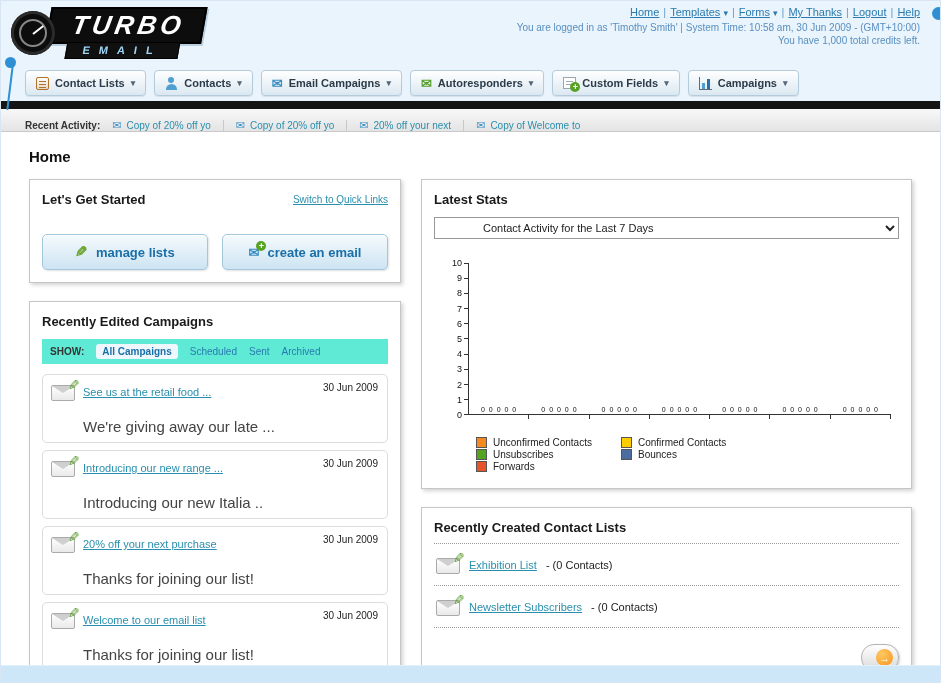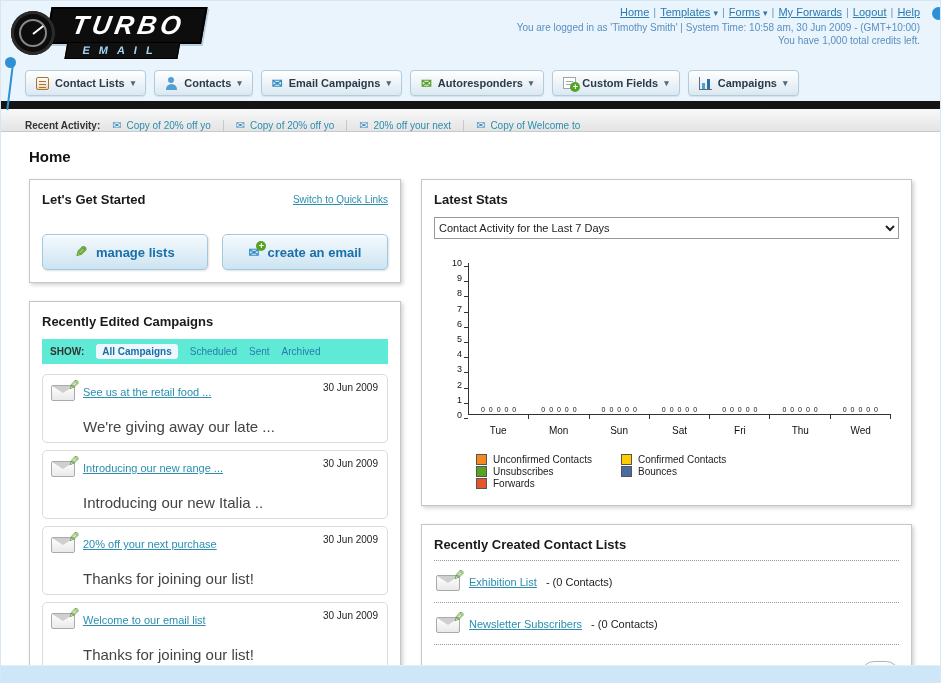--- a/index.html
+++ b/index.html
@@ -85,25 +85,25 @@
   .env-pencil .pencil { position:absolute; right:-6px; top:-9px; color:#5a9e2f; font-size:14px; transform:scaleX(-1); }
   .c-body { flex:1; }
   .c-title { display:inline-block; color:#2a8fae; font-size:11px; text-decoration:underline; cursor:pointer; }
   .c-sub { color:#444; font-size:15px; margin-top:18px; }
   .c-date { position:absolute; right:9px; top:7px; font-size:10px; color:#222; }
   .btn-row { display:flex; justify-content:flex-end; margin-top:10px; }
   .small-btn { display:inline-flex; align-items:center; gap:8px; background:linear-gradient(#ffffff,#dadada); border:1px solid #b3b3b3; border-radius:13px; padding:4px 5px 4px 14px; color:#1a6fa8; font-weight:bold; font-size:11px; cursor:pointer; box-shadow:1px 1px 2px rgba(0,0,0,.2); }
   .arrow-circle { width:17px; height:17px; border-radius:50%; background:radial-gradient(circle at 35% 30%, #ffc861, #f7941d); color:#fff; display:inline-flex; align-items:center; justify-content:center; font-size:11px; font-weight:bold; }
 
   
-  .stats-select { width:100%; height:22px; font-size:11px; color:#222; border:1px solid #999; background:#fff; margin-top:10px; font-family:"Liberation Sans", sans-serif; }
+  .stats-select { width:100%; height:22px; font-size:11px; color:#222; border:1px solid #999; background:#fff; margin-top:10px; font-family:"Liberation Sans", sans-serif;padding-left:44px; }
   .chart-wrap { margin-top:20px; padding:0 8px; }
   .chart { display:flex; }
   .y-axis { width:26px; height:160px; display:flex; flex-direction:column; justify-content:space-between; }
-  .y-tick { display:flex; align-items:flex-end; justify-content:flex-end; gap:2px; font-size:9px; color:#111; line-height:8px; }
+  .y-tick { display:flex; align-items:center; justify-content:flex-end; gap:2px; font-size:9px; color:#111; line-height:8px; }
   .tick-line { width:4px; height:1px; background:#333; }
   .plot { position:relative; flex:1; height:152px; margin-top:4px; border-left:1px solid #333; border-bottom:1px solid #333; }
   .cols { position:absolute; inset:0; display:flex; }
   .colgroup { flex:1; position:relative; }
   .colgroup::after { content:""; position:absolute; right:0; bottom:-5px; width:1px; height:5px; background:#333; }
   .zeros { position:absolute; bottom:1px; width:100%; text-align:center; font-size:7px; letter-spacing:1px; color:#111; }
   .x-axis { display:flex; margin-left:26px; padding-top:6px; }
   .x-label { flex:1; text-align:center; font-size:10px; color:#111; }
   .legend { margin:18px 0 4px 34px; display:flex; flex-wrap:wrap; row-gap:1px; }
   .legend-item { display:flex; align-items:center; gap:6px; width:145px; font-size:10px; color:#222; }
@@ -126,21 +126,21 @@
     <div class="logo">
       <div class="gauge"></div>
       <div class="logo-text">
         <div class="logo-turbo">TURBO</div>
         <div class="logo-email">EMAIL</div>
       </div>
     </div>
 
     <div class="top-right">
       <div class="top-links">
-        <a>Home</a><span class="sep">|</span><a>Templates</a> <span class="caret">▾</span><span class="sep">|</span><a>Forms</a> <span class="caret">▾</span><span class="sep">|</span><a>My Forwards</a><span class="sep">|</span><a>Logout</a><span class="sep">|</span><a>Help</a>
+        <a>Home</a><span class="sep">|</span><a>Templates</a> <span class="caret">▾</span><span class="sep">|</span><a>Forms</a> <span class="caret">▾</span><span class="sep">|</span><a>My Thanks</a><span class="sep">|</span><a>Logout</a><span class="sep">|</span><a>Help</a>
       </div>
       <div class="login-info">You are logged in as 'Timothy Smith' | System Time: 10:58 am, 30 Jun 2009 - (GMT+10:00)</div>
       <div class="credits-info">You have 1,000 total credits left.</div>
     </div>
     <div class="edge-dot-right"></div>
   </div>
   <div class="edge-dot-left"></div>
   <div class="edge-line-left"></div>
 
   <div class="navrow">
@@ -356,29 +356,20 @@
                     </div>
                     <div class="colgroup">
                       <div class="zeros">0 0 0 0 0</div>
                     </div>
                     <div class="colgroup">
                       <div class="zeros">0 0 0 0 0</div>
                     </div>
                   </div>
               </div>
             </div>
-            <div class="x-axis">
-                <div class="x-label">Tue</div>
-                <div class="x-label">Mon</div>
-                <div class="x-label">Sun</div>
-                <div class="x-label">Sat</div>
-                <div class="x-label">Fri</div>
-                <div class="x-label">Thu</div>
-                <div class="x-label">Wed</div>
-              </div>
             <div class="legend">
                 <div class="legend-item">
                   <span class="swatch" style="background: rgb(245, 137, 31);"></span>
                   <span>Unconfirmed Contacts</span>
                 </div>
                 <div class="legend-item">
                   <span class="swatch" style="background: rgb(255, 204, 0);"></span>
                   <span>Confirmed Contacts</span>
                 </div>
                 <div class="legend-item">

